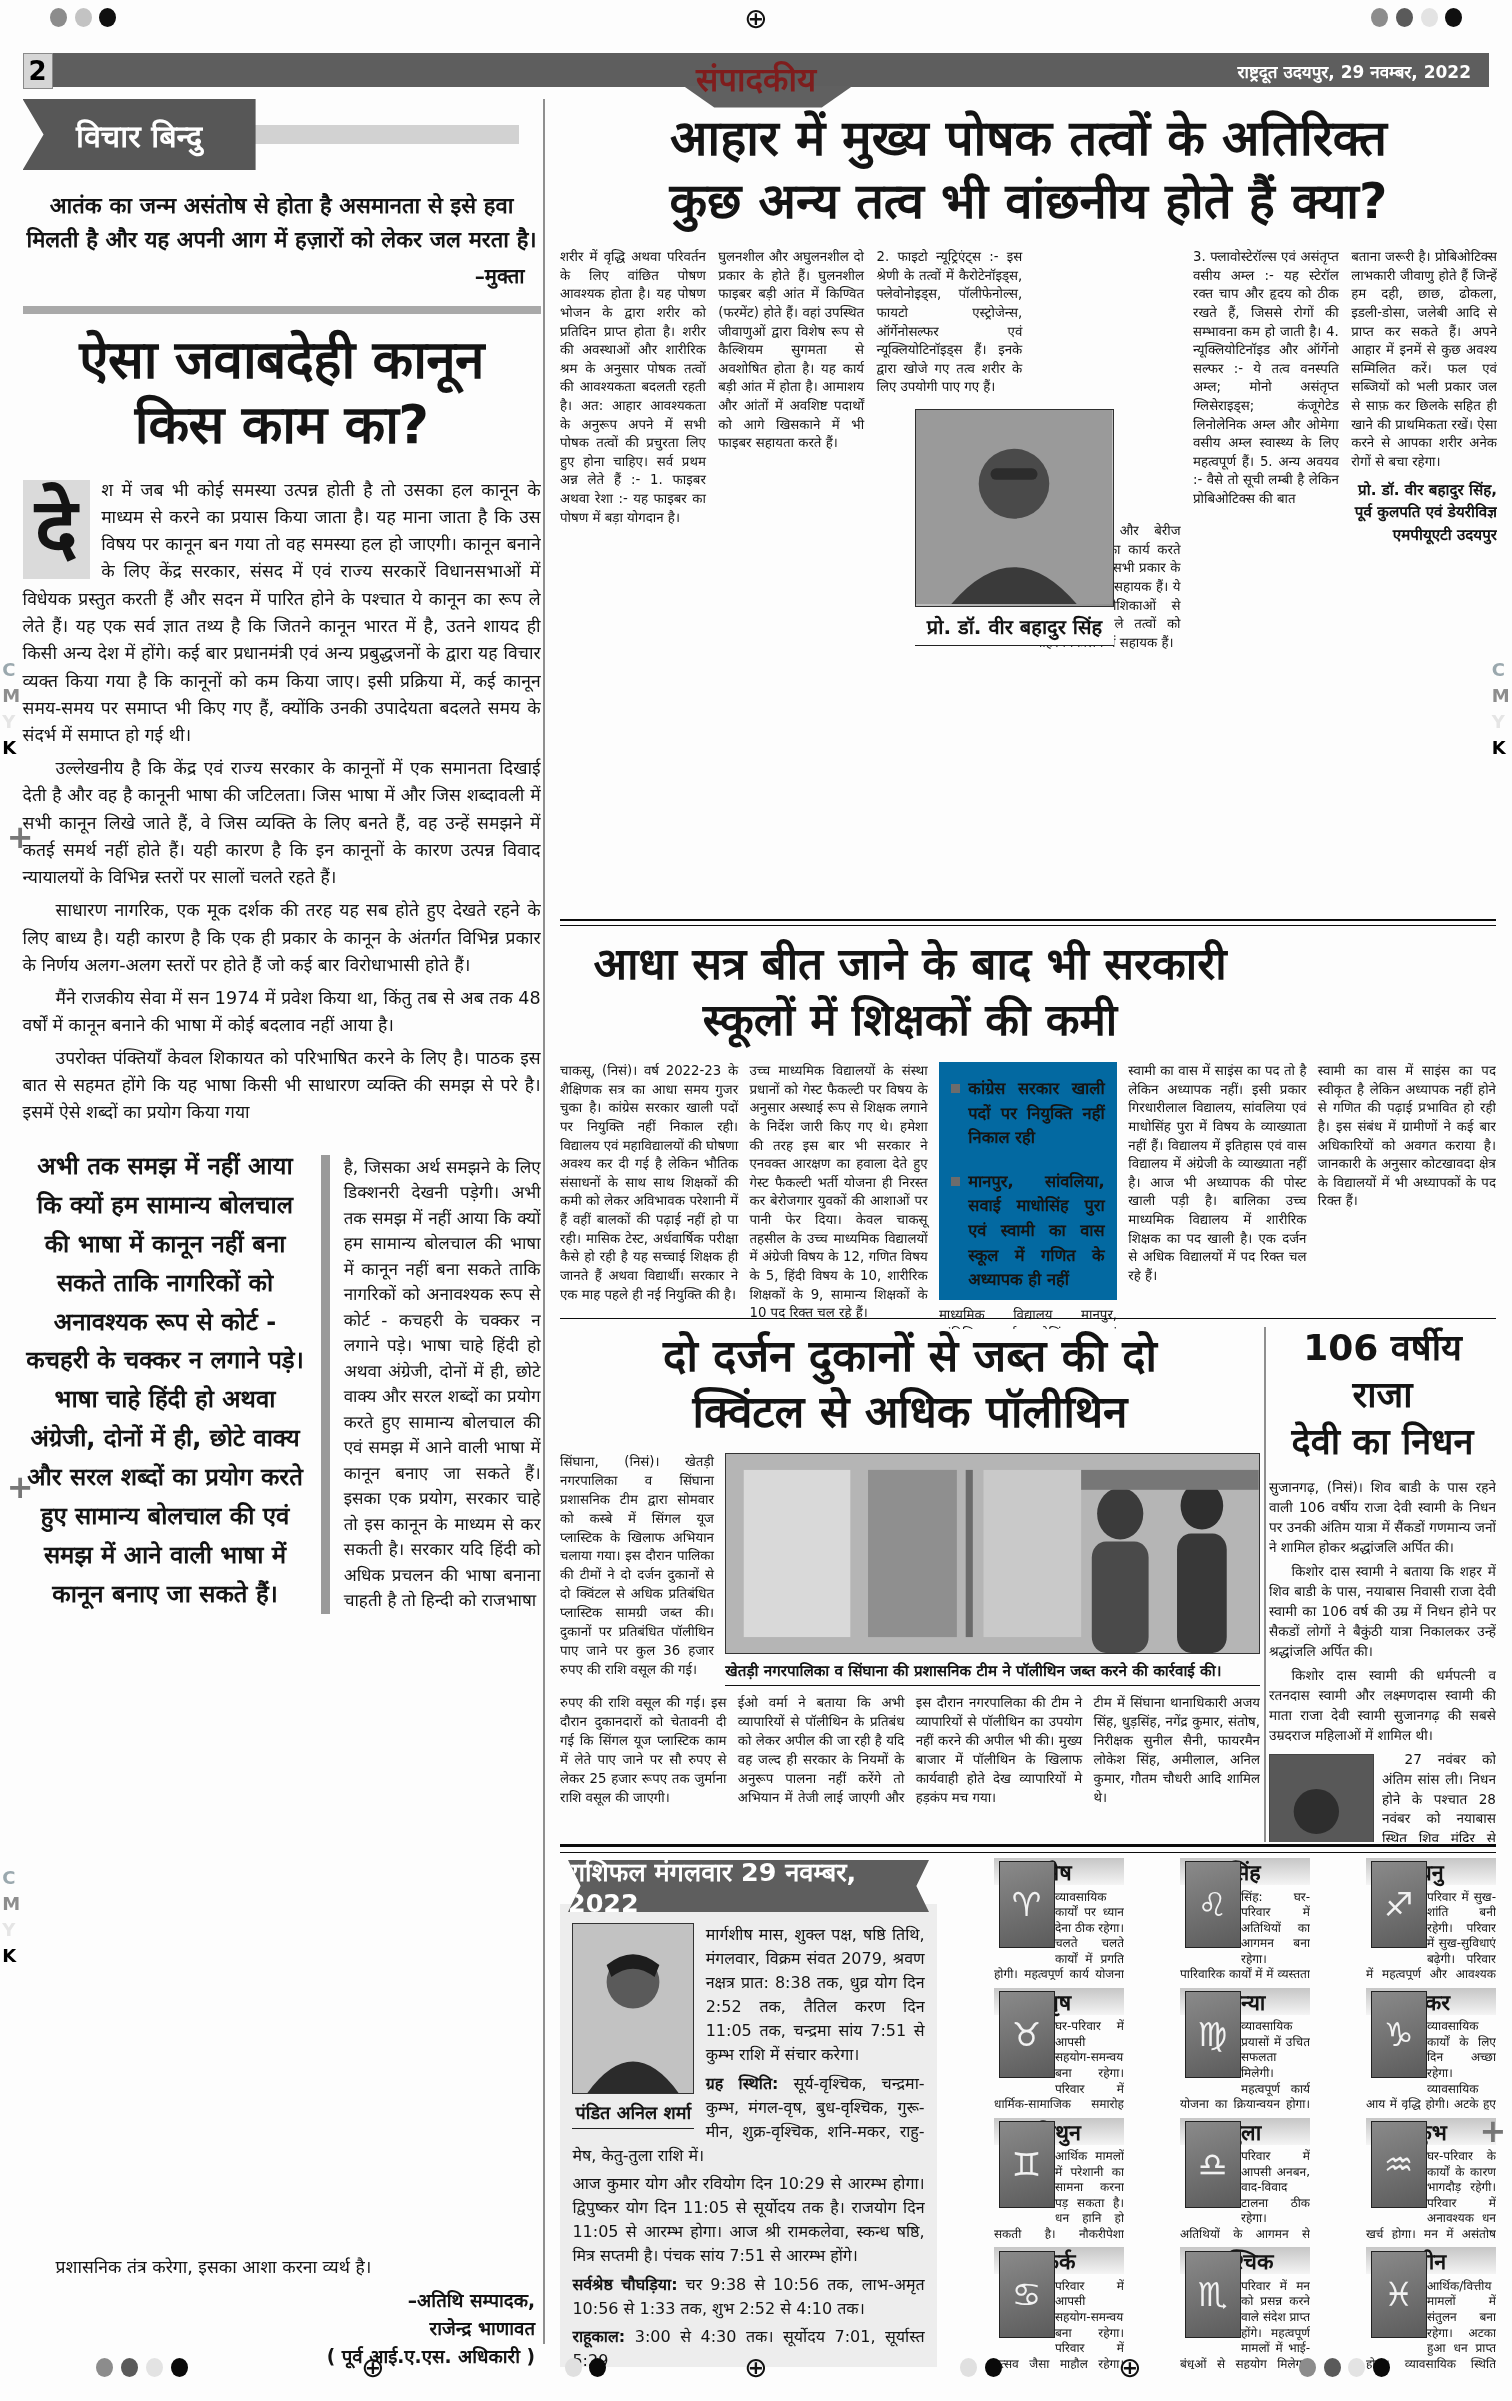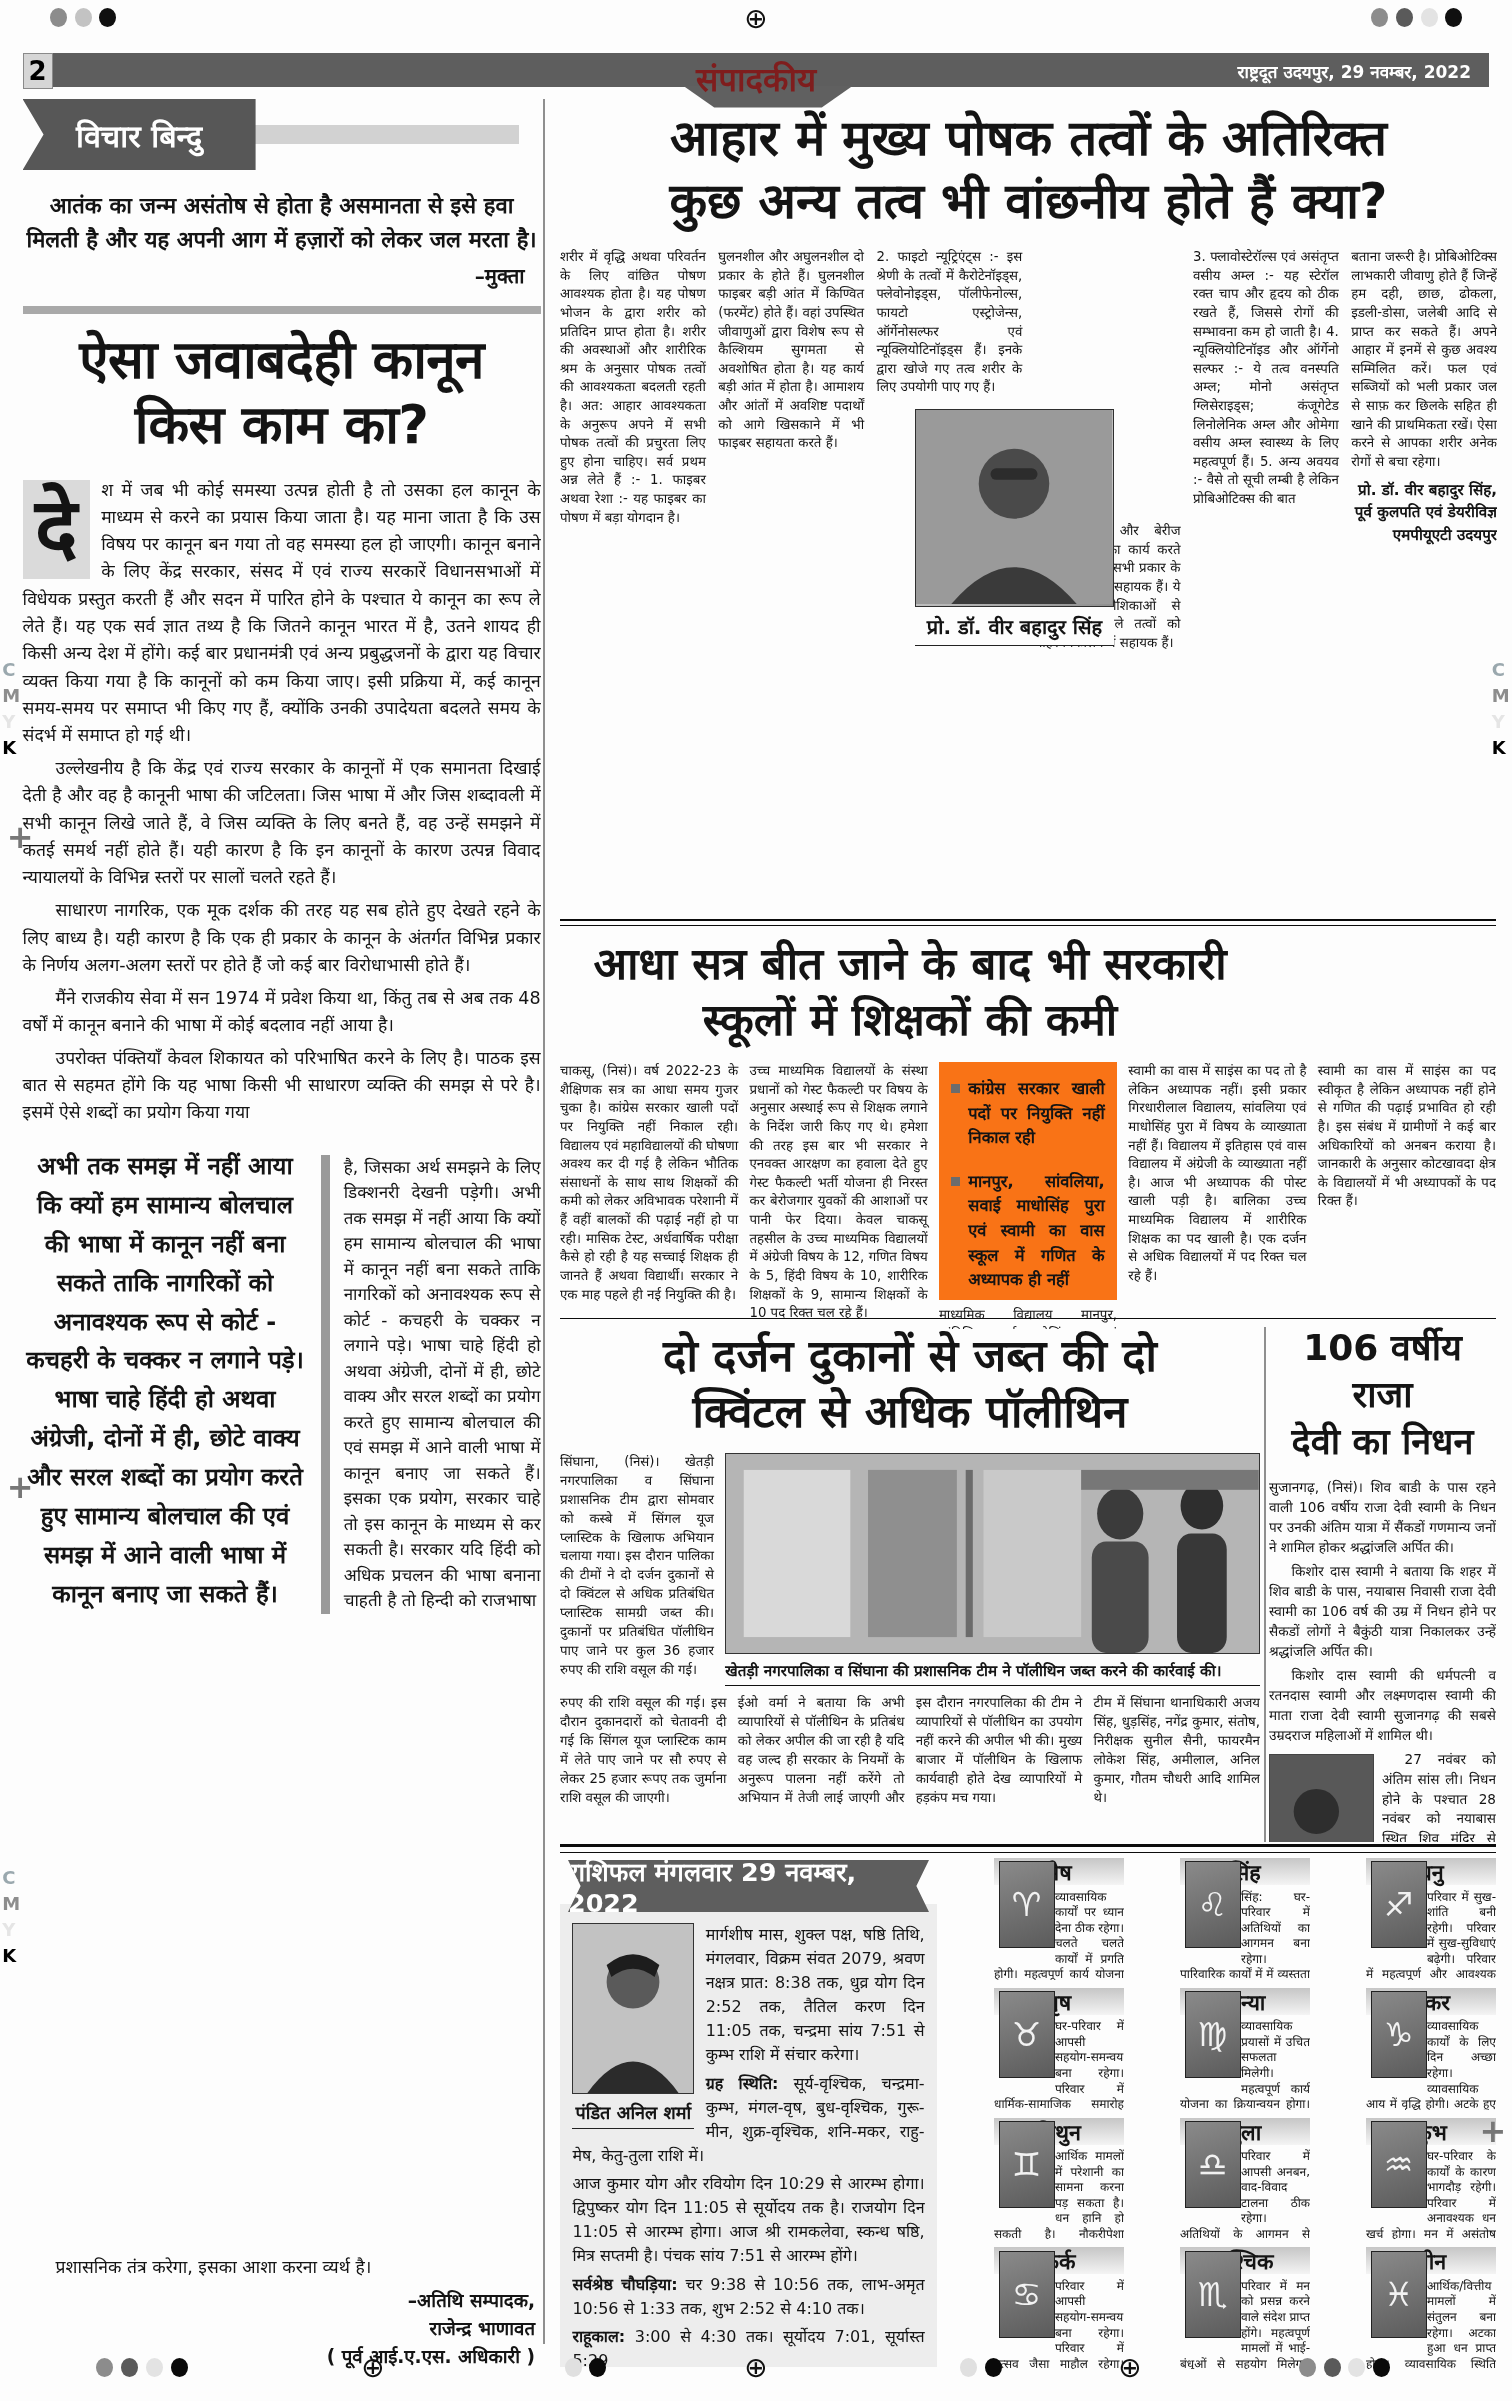--- a/index.html
+++ b/index.html
@@ -55,21 +55,21 @@
   .cap-rule{border-bottom:1.7px solid #222;margin-top:5.6px;}
   
   .double-rule{border-top:2.8px solid #0c0c0c;border-bottom:1.1px solid #0c0c0c;height:4px;}
   .thin-rule{border-top:1.7px solid #0c0c0c;}
   .heavy-rule{border-top:3.4px solid #0c0c0c;border-bottom:1.1px solid #0c0c0c;height:4.5px;}
   
   .school{position:absolute;left:560px;top:936px;width:936px;}
   .school .big-headline{width:700px;font-size:44px;}
   .school-body{margin-top:13.6px;display:flex;gap:11.3px;height:267px;overflow:hidden;}
   .scol{flex:1;font-size:13.3px;line-height:1.4;text-align:justify;}
-  .bullet-box{background:#f97316;padding:14.7px 12.4px;height:208px;}
+  .bullet-box{background:#0369a1;padding:14.7px 12.4px;height:208px;}
   .bullet-item{display:flex;margin-bottom:19px;}
   .bullet-mark{width:9px;height:9px;background:#6c6c6c;margin:6.8px 8px 0 0;flex:none;}
   .bullet-text{font-weight:bold;font-size:16.4px;line-height:1.5;}
   .school-note{margin-top:6.8px;font-size:13.3px;line-height:1.4;}
   
   .poly{position:absolute;left:560px;top:1328px;width:700px;}
   .poly .big-headline{font-size:44px;}
   .poly-mid{display:flex;gap:11.3px;margin-top:12.4px;}
   .poly-left{width:154px;font-size:13.3px;line-height:1.42;text-align:justify;}
   .poly-photo-wrap{flex:1;}
@@ -222,21 +222,21 @@
             <span class="bullet-text">कांग्रेस सरकार खाली पदों पर नियुक्ति नहीं निकाल रही</span>
           </div>
           <div class="bullet-item">
             <span class="bullet-mark"></span>
             <span class="bullet-text">मानपुर, सांवलिया, सवाई माधोसिंह पुरा एवं स्वामी का वास स्कूल में गणित के अध्यापक ही नहीं</span>
           </div>
         </div>
         <div class="school-note">माध्यमिक विद्यालय मानपुर, सांविलिया,सवाई माधोसिंह पुरा एवं स्वामी का वास</div>
       </div>
       <div class="scol">स्वामी का वास में साइंस का पद तो है लेकिन अध्यापक नहीं। इसी प्रकार गिरधारीलाल विद्यालय, सांवलिया एवं माधोसिंह पुरा में विषय के व्याख्याता नहीं हैं। विद्यालय में इतिहास एवं वास विद्यालय में अंग्रेजी के व्याख्याता नहीं है। आज भी अध्यापक की पोस्ट खाली पड़ी है। बालिका उच्च माध्यमिक विद्यालय में शारीरिक शिक्षक का पद खाली है। एक दर्जन से अधिक विद्यालयों में पद रिक्त चल रहे हैं।</div>
-      <div class="scol">स्वामी का वास में साइंस का पद स्वीकृत है लेकिन अध्यापक नहीं होने से गणित की पढ़ाई प्रभावित हो रही है। इस संबंध में ग्रामीणों ने कई बार अधिकारियों को अनबन कराया है। जानकारी के अनुसार कोटखावदा क्षेत्र के विद्यालयों में भी अध्यापकों के पद रिक्त हैं।</div>
+      <div class="scol">स्वामी का वास में साइंस का पद स्वीकृत है लेकिन अध्यापक नहीं होने से गणित की पढ़ाई प्रभावित हो रही है। इस संबंध में ग्रामीणों ने कई बार अधिकारियों को अवगत कराया है। जानकारी के अनुसार कोटखावदा क्षेत्र के विद्यालयों में भी अध्यापकों के पद रिक्त हैं।</div>
     </div>
   </section>
 
   <div class="h-rule thin-rule" style="left:560px;top:1318px;width:936px;"></div>
 
   <section class="poly">
     <h1 class="big-headline" style="margin:0">
       <span>दो दर्जन दुकानों से जब्त की दो</span><br>
       <span>क्विंटल से अधिक पॉलीथिन</span>
     </h1>

